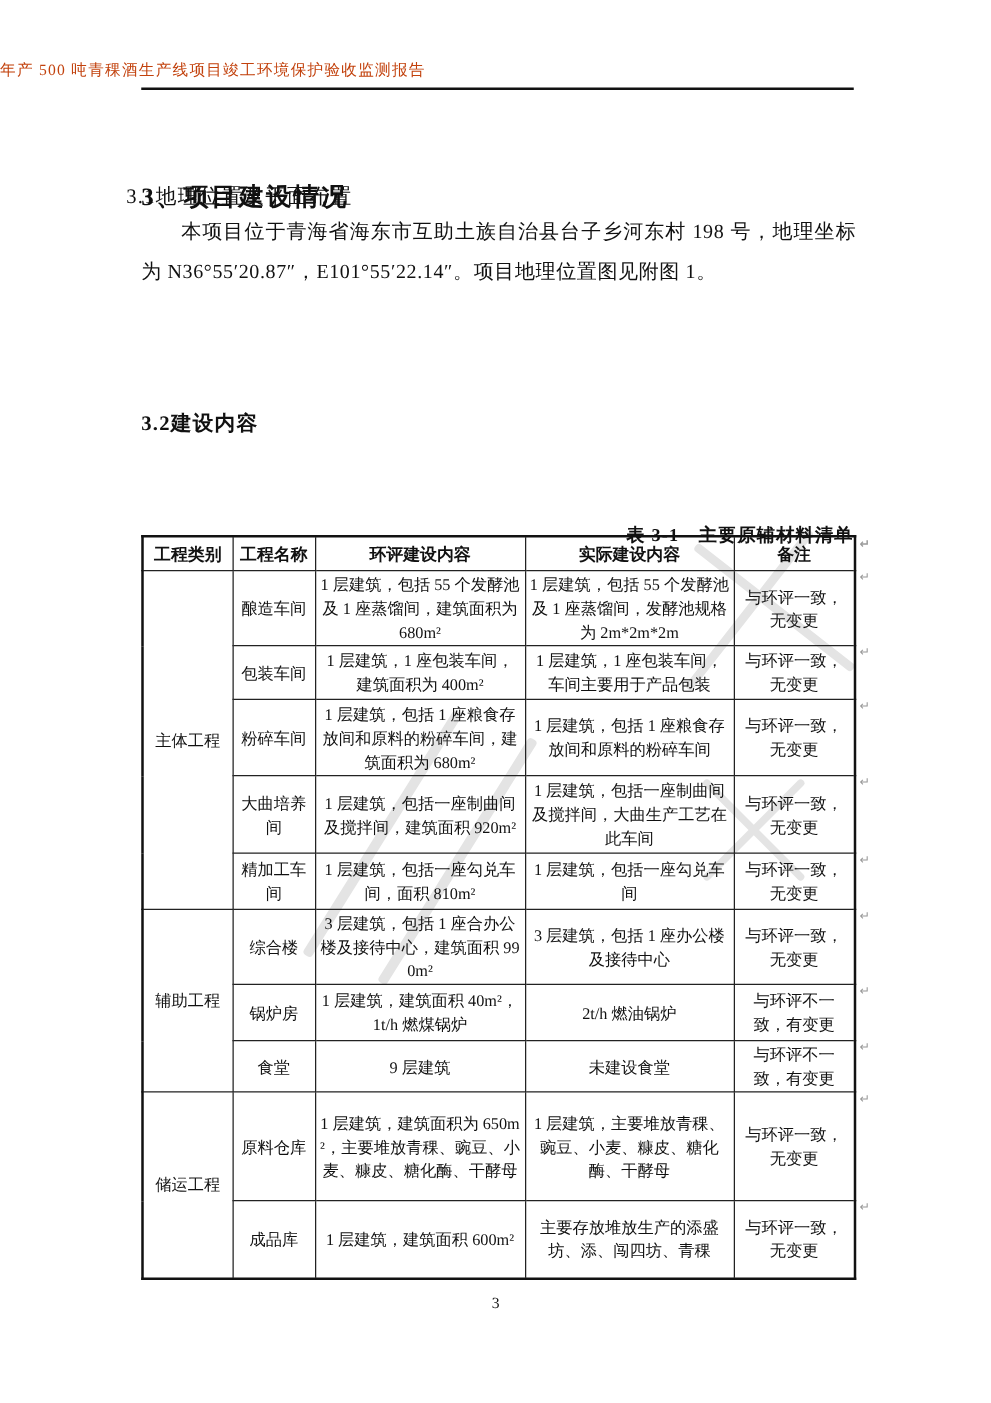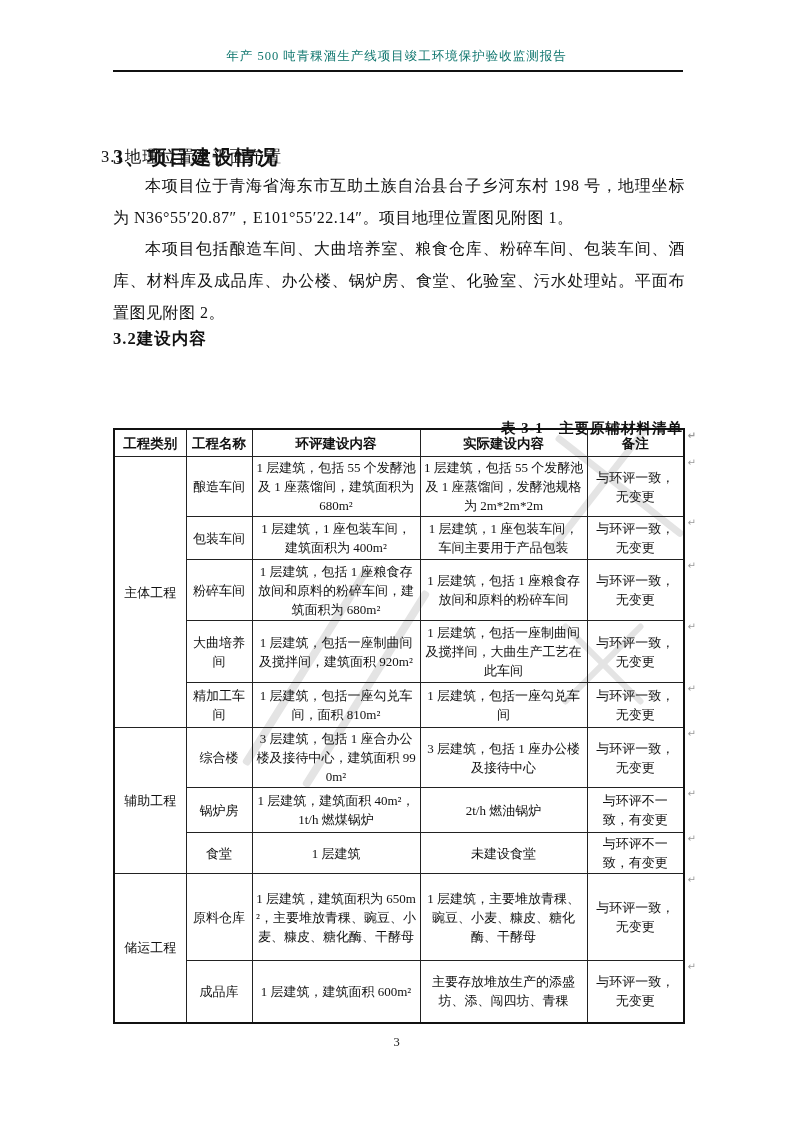--- a/index.html
+++ b/index.html
@@ -9,21 +9,21 @@
     font-family:"Liberation Serif","DejaVu Serif",serif;
     color:#111;
     position:relative;
     overflow:hidden;
   }
   .page{position:absolute;inset:0;}
 
   
   .header-title{
     position:absolute;top:48px;left:0;right:0;
-    text-align:center;font-size:12.5px;color:#0f766e;letter-spacing:1px;
+    font-size:12.5px;color:#c2410c;letter-spacing:1px;
   }
   .header-rule{
     position:absolute;top:70px;left:113px;width:570px;height:2px;background:#111;
   }
 
   
   .h1{
     position:absolute;top:100px;left:113px;
     font-size:20px;font-weight:bold;letter-spacing:2px;margin-top:44px;
   }
@@ -96,21 +96,20 @@
   <div class="wm wm4"></div>
   <div class="wm wm5"></div>
   <div class="wm wm6"></div>
 
   <div class="header-title">年产 500 吨青稞酒生产线项目竣工环境保护验收监测报告</div>
   <div class="header-rule"></div>
 
   <div class="h1">3、项目建设情况</div>
   <div class="h2a">3.1地理位置及平面布置</div>
   <div class="para p1">本项目位于青海省海东市互助土族自治县台子乡河东村 198 号，地理坐标为 N36°55′20.87″，E101°55′22.14″。项目地理位置图见附图 1。</div>
-  <div class="para p2">本项目包括酿造车间、大曲培养室、粮食仓库、粉碎车间、包装车间、酒库、材料库及成品库、办公楼、锅炉房、食堂、化验室、污水处理站。平面布置图见附图 2。</div>
   <div class="h2b">3.2建设内容</div>
 
   <div class="tbl-caption">表 3-1　主要原辅材料清单</div>
 
   <table class="main">
     <colgroup>
       <col class="c1">
         <col class="c2">
         <col class="c3">
         <col class="c4">
@@ -189,21 +188,21 @@
         <td>锅炉房</td>
         <td>1 层建筑，建筑面积 40m²，1t/h 燃煤锅炉</td>
         <td>2t/h 燃油锅炉</td>
         <td class="notecell">
           <span>与环评不一致，有变更</span>
           <span class="pilcrow">↵</span>
         </td>
       </tr>
       <tr class="r8">
         <td>食堂</td>
-        <td>1 层建筑</td>
+        <td>9 层建筑</td>
         <td>未建设食堂</td>
         <td class="notecell">
           <span>与环评不一致，有变更</span>
           <span class="pilcrow">↵</span>
         </td>
       </tr>
       <tr class="r9">
         <td rowspan="2">储运工程</td>
         <td>原料仓库</td>
         <td>1 层建筑，建筑面积为 650m²，主要堆放青稞、豌豆、小麦、糠皮、糖化酶、干酵母</td>

